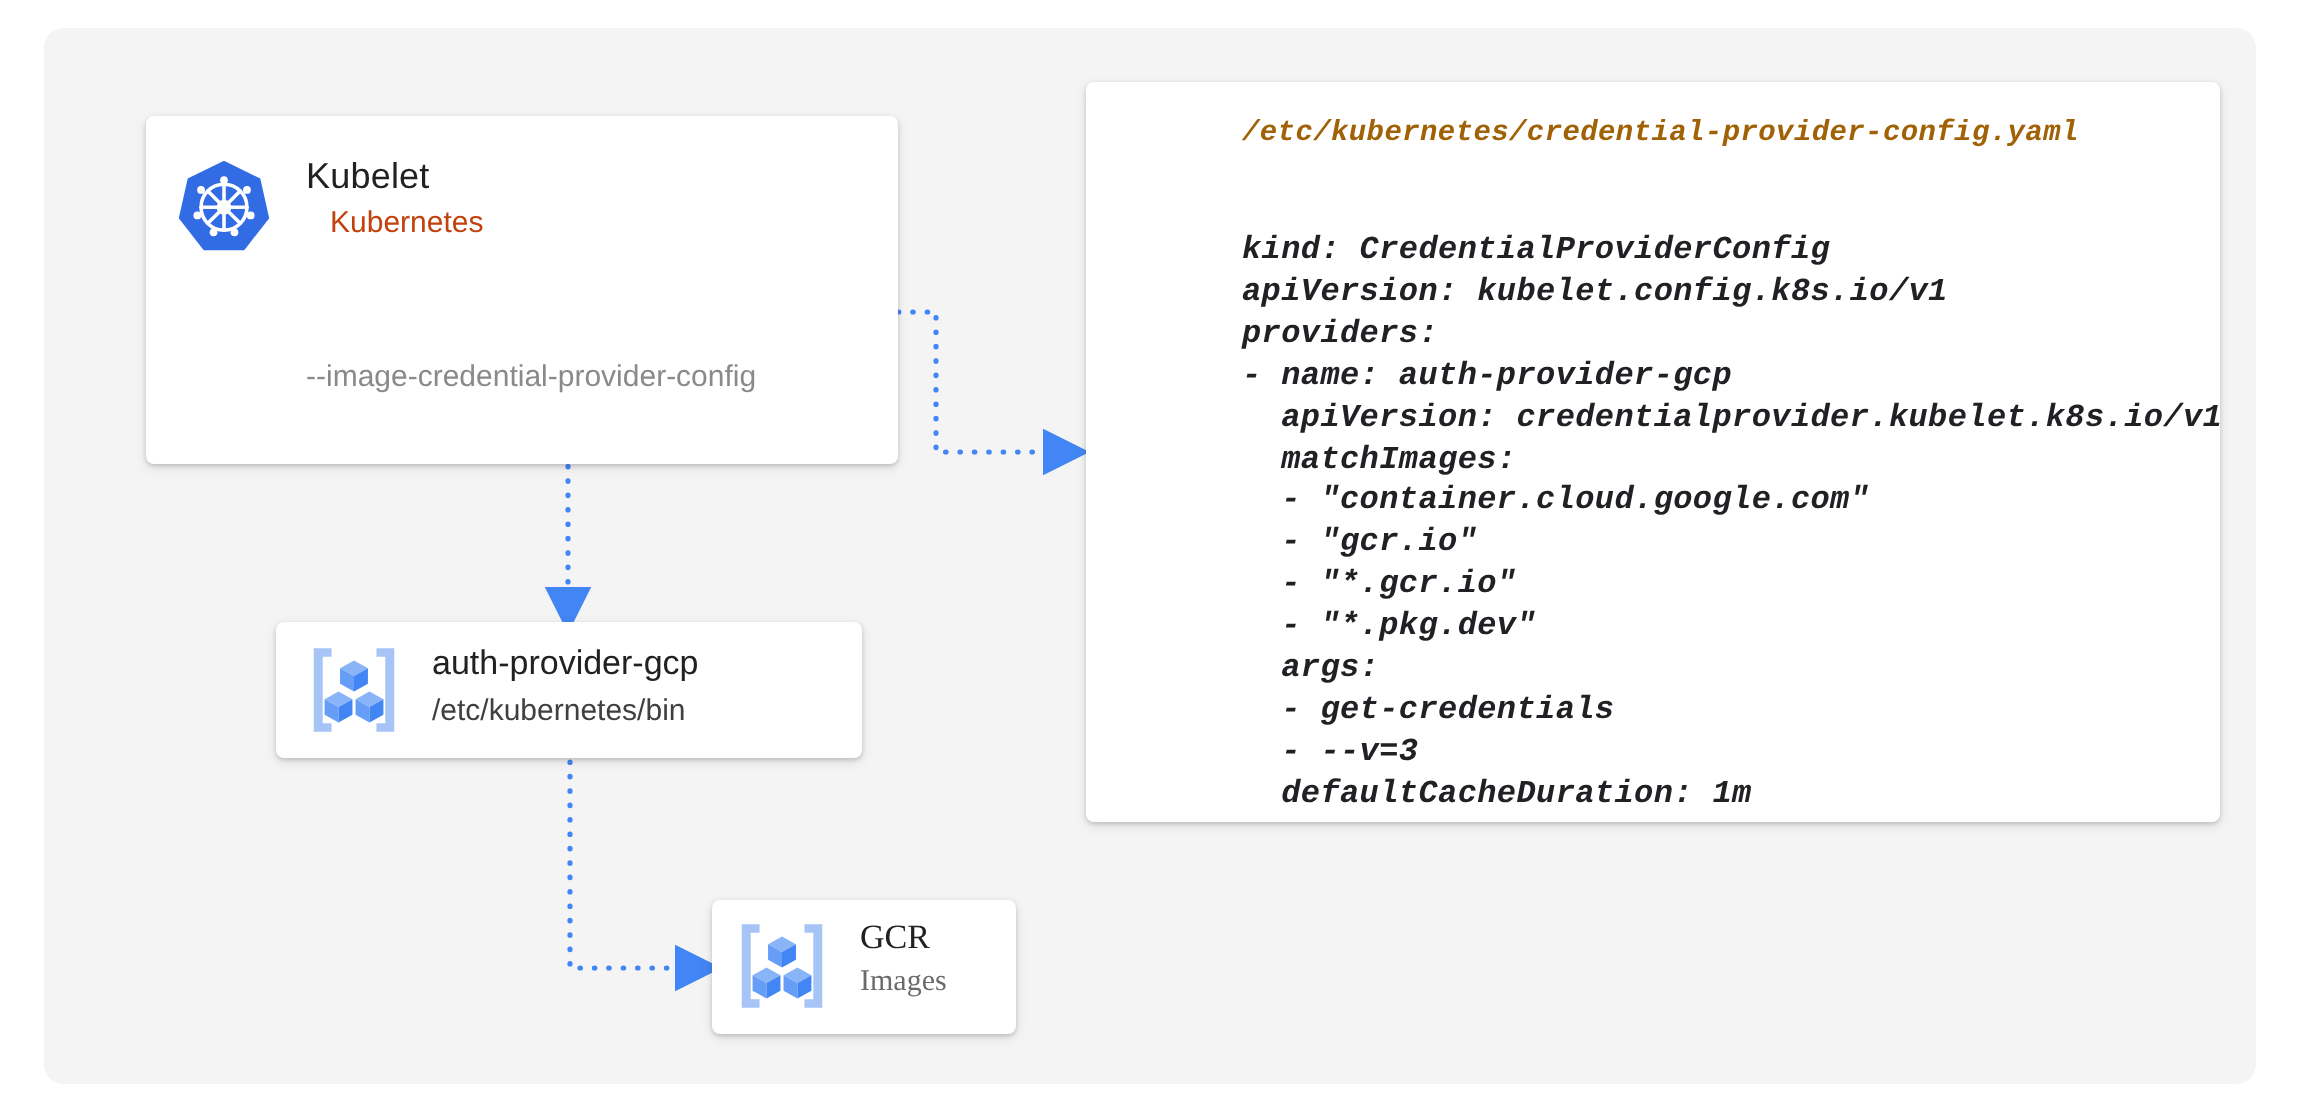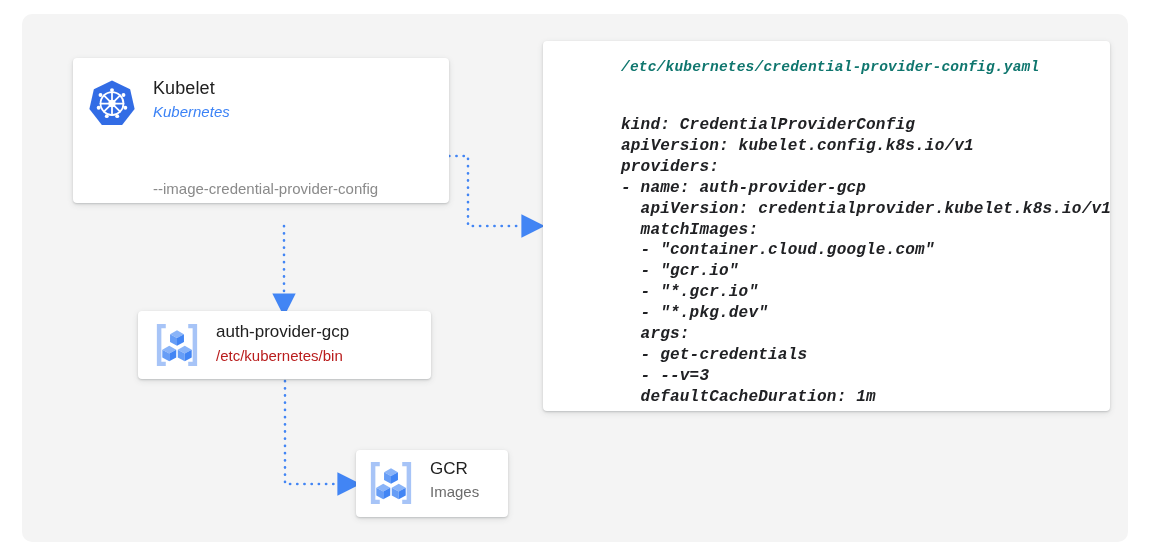--- a/index.html
+++ b/index.html
@@ -32,44 +32,43 @@
     position: absolute;
     background: #ffffff;
     border-radius: 4px;
     box-shadow: 0 1px 2px rgba(60,64,67,0.22), 0 2px 6px rgba(60,64,67,0.12);
   }
   
   #kubelet-card {
     left: 73px;
     top: 58px;
     width: 376px;
-    height: 145px;
+    height: 174px;
   }
   #kubelet-icon {
     position: absolute;
     left: 12px;
     top: 19px;
     width: 54px;
     height: 54px;
   }
   #kubelet-title {
     position: absolute;
     left: 80px;
     top: 20px;
     font-size: 18px;
     color: #212121;
     letter-spacing: .1px;
   }
   #kubelet-sub {
     position: absolute;
-    left: 80px;
+    left: 92px;
     top: 45px;
     font-size: 15px;
-    color: #3b82f6;
-    font-style: italic;
+    color: #c2410c;
   }
   .flag-line {
     position: absolute;
     left: 80px;
     font-size: 15px;
     color: #8a8a8a;
     white-space: nowrap;
   }
   #flag-0 { top: 89px; margin-top: 33px; }
   #flag-1 { top: 112px; }
@@ -94,29 +93,30 @@
     left: 78px;
     top: 11px;
     font-size: 17px;
     color: #212121;
   }
   #auth-sub {
     position: absolute;
     left: 78px;
     top: 36px;
     font-size: 15px;
-    color: #b91c1c;
+    color: #404040;
   }
 
   
   #gcr-card {
     left: 356px;
     top: 450px;
     width: 152px;
     height: 67px;
+    font-family: Liberation Serif, serif;
   }
   #gcr-icon {
     position: absolute;
     left: 10px;
     top: 9px;
     width: 50px;
     height: 48px;
   }
   #gcr-title {
     position: absolute;
@@ -142,21 +142,21 @@
     height: 370px;
   }
   #code-filename {
     position: absolute;
     left: 78px;
     top: 18px;
     font-family: "Liberation Mono", "DejaVu Sans Mono", monospace;
     font-size: 14.5px;
     font-weight: bold;
     font-style: italic;
-    color: #0f766e;
+    color: #a16207;
     white-space: pre;
     letter-spacing: .2px;
   }
   #code-body {
     position: absolute;
     left: 78px;
     top: 58px;
     font-family: "Liberation Mono", "DejaVu Sans Mono", monospace;
     font-size: 16px;
     font-weight: bold;

